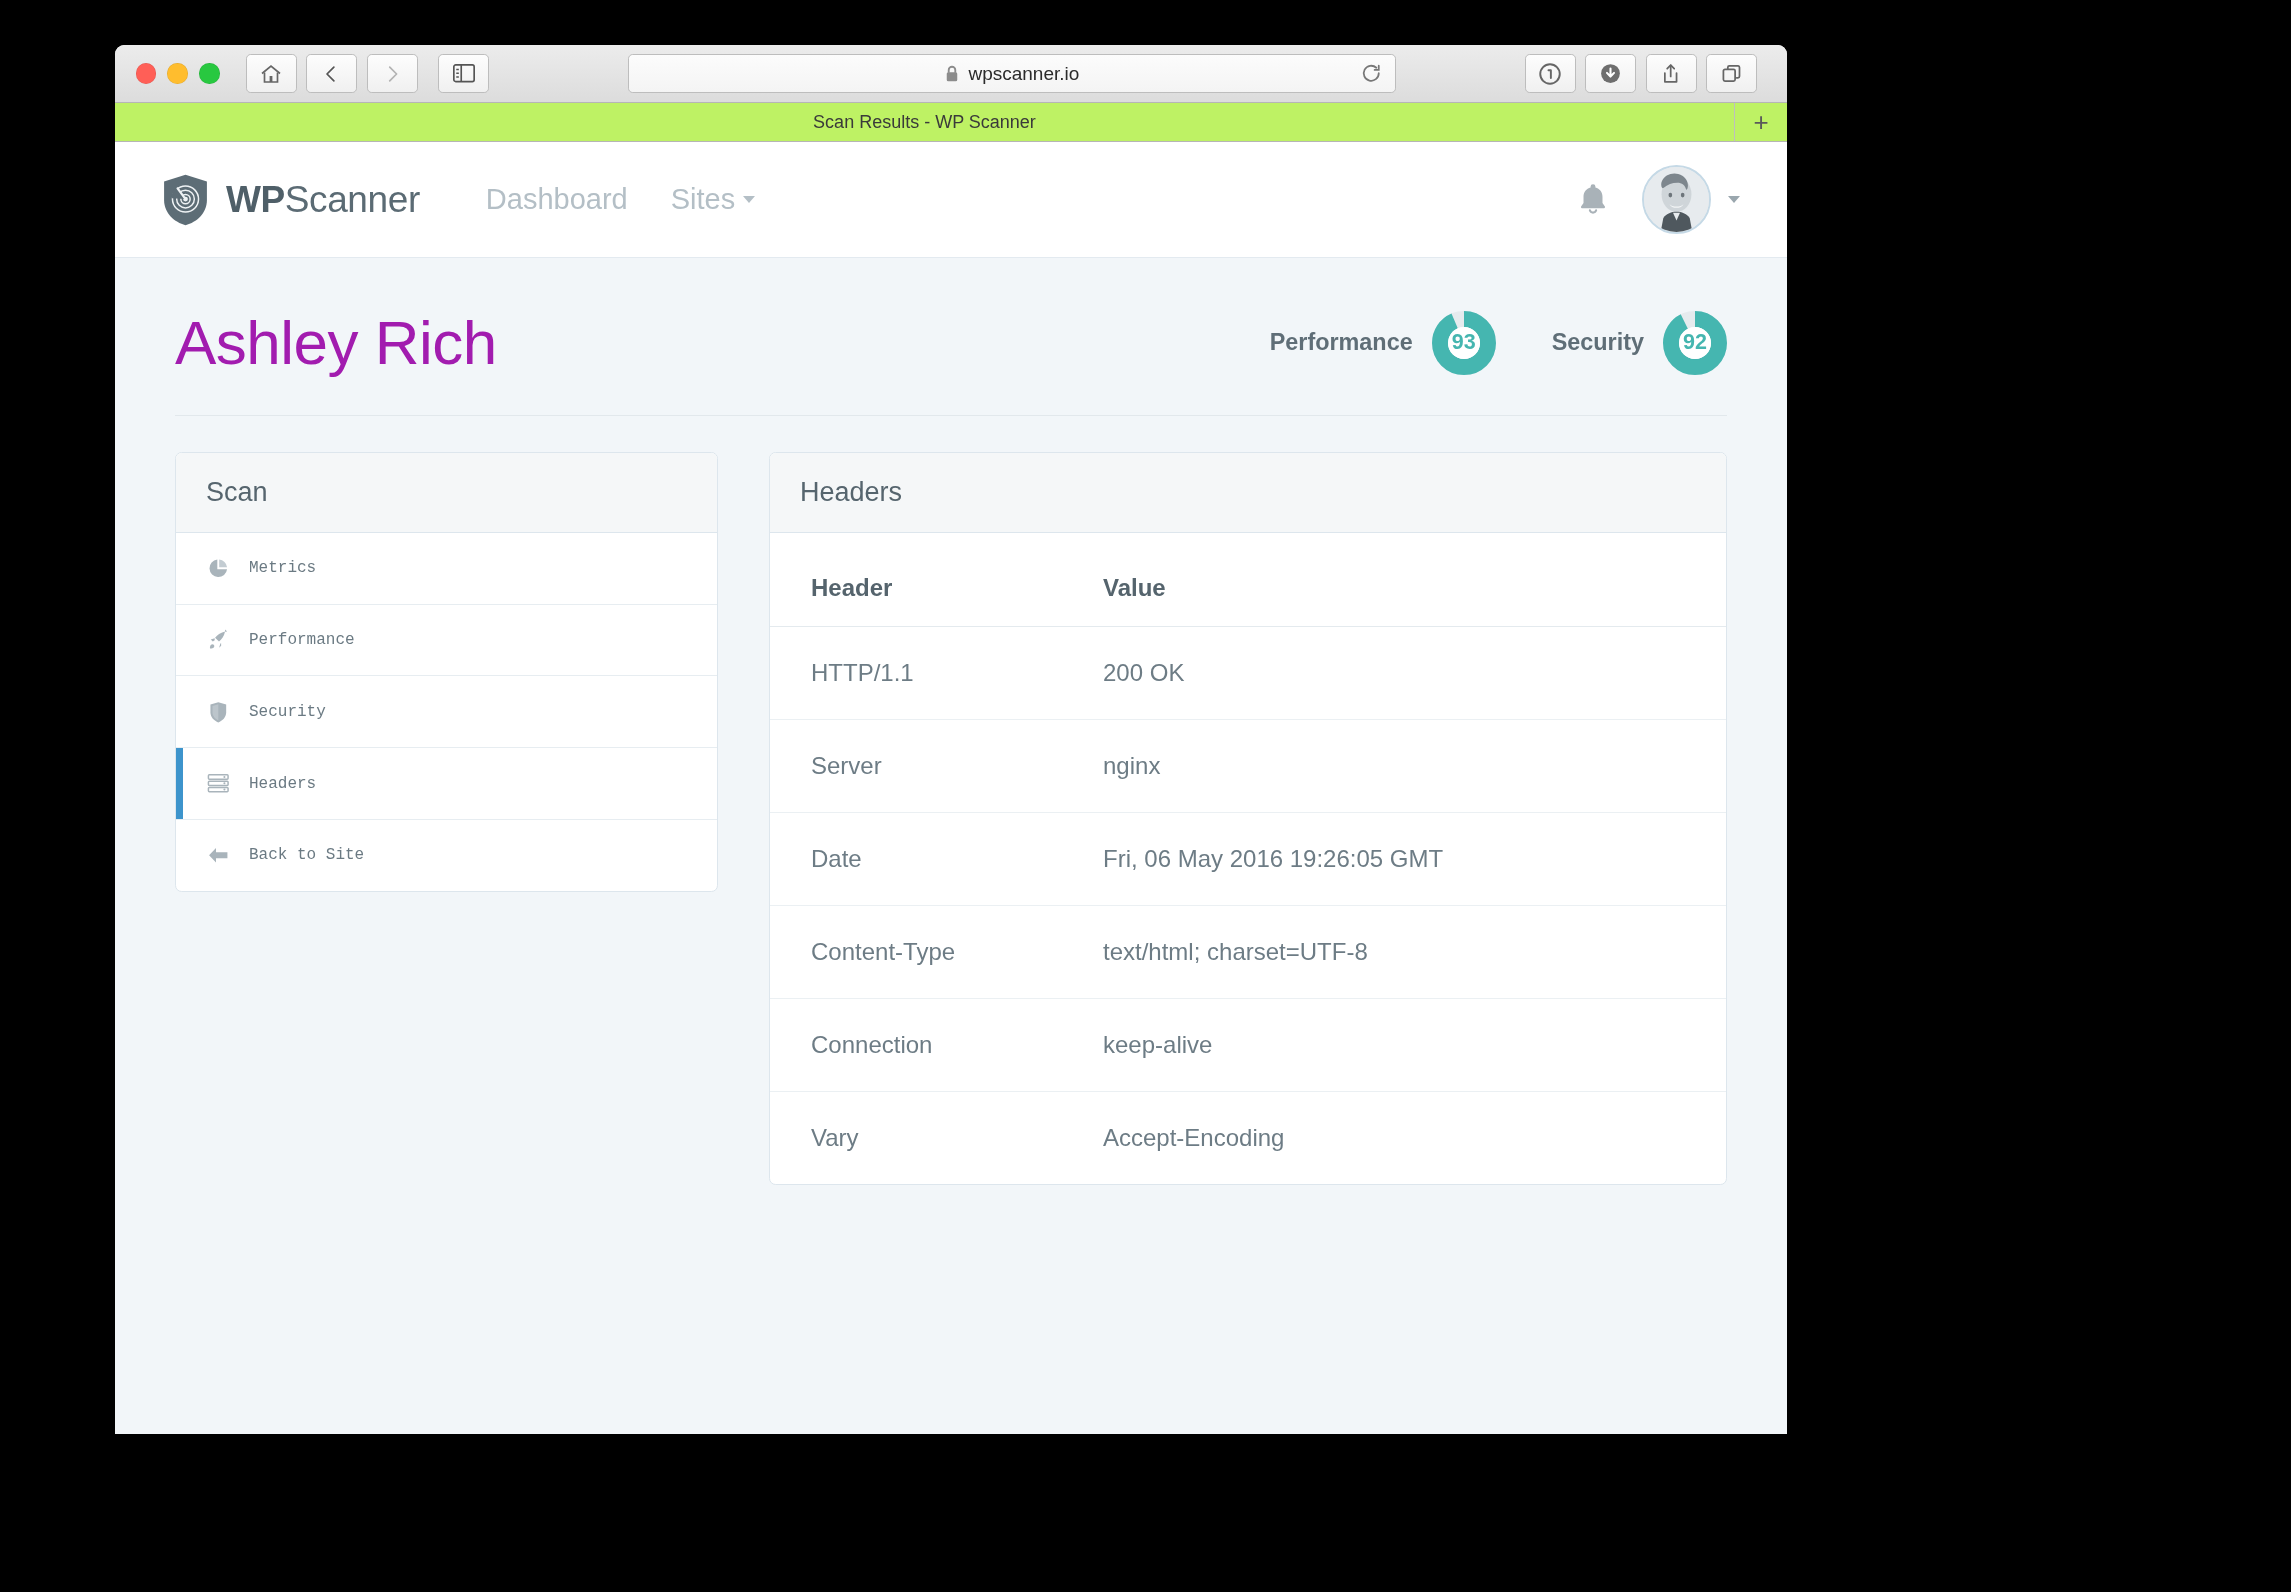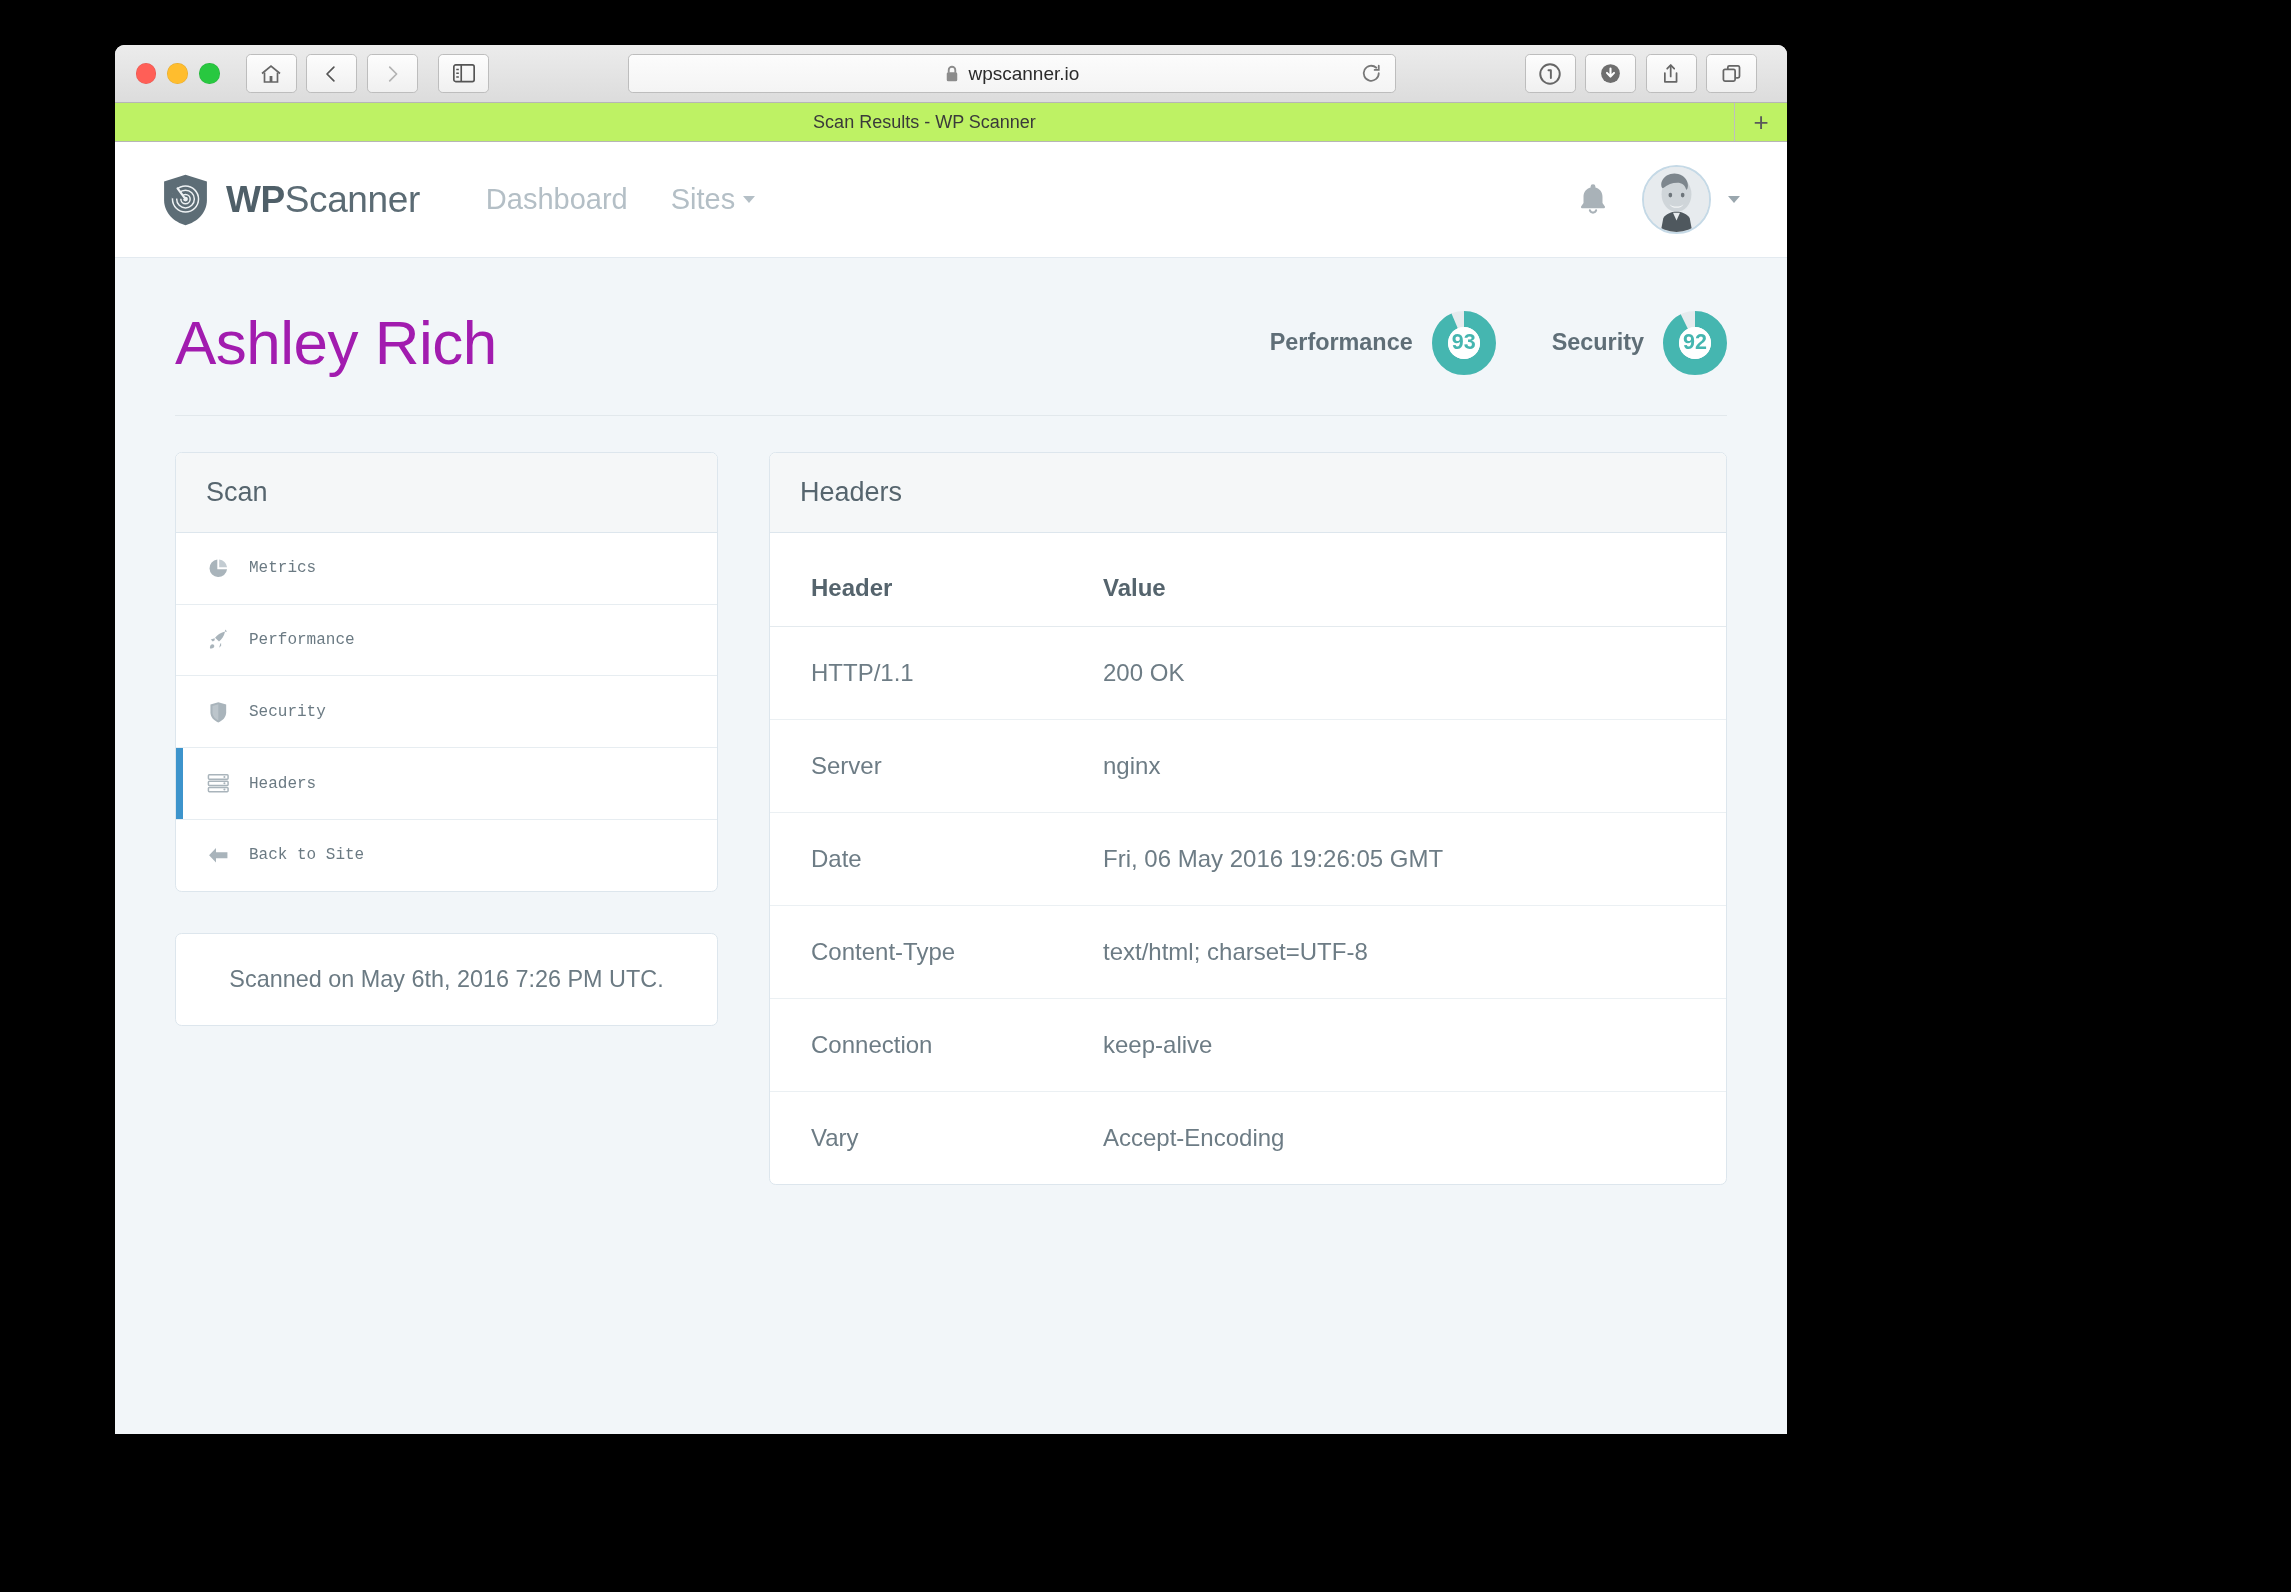--- a/index.html
+++ b/index.html
@@ -481,23 +481,20 @@
                   <svg width="22.5" height="20.6" viewBox="0 0 24 22">
                     <path d="M9.6 3.2 2.2 11l7.4 7.8v-4.6h12.2V7.8H9.6z" fill="#a9b4bb"></path>
                   </svg>
                 </span>
                 <span>Back to Site</span>
               </li>
 
             </ul>
           </div>
 
-          <div class="info-card">
-            <span>Scanned on May 6th, 2016 7:26 PM UTC.</span>
-          </div>
         </div>
 
         <div class="col-right">
           <div class="card">
             <div class="card-head">Headers</div>
             <table class="table">
               <thead>
                 <tr>
                   <th class="col-key">Header</th>
                   <th class="col-val">Value</th>

